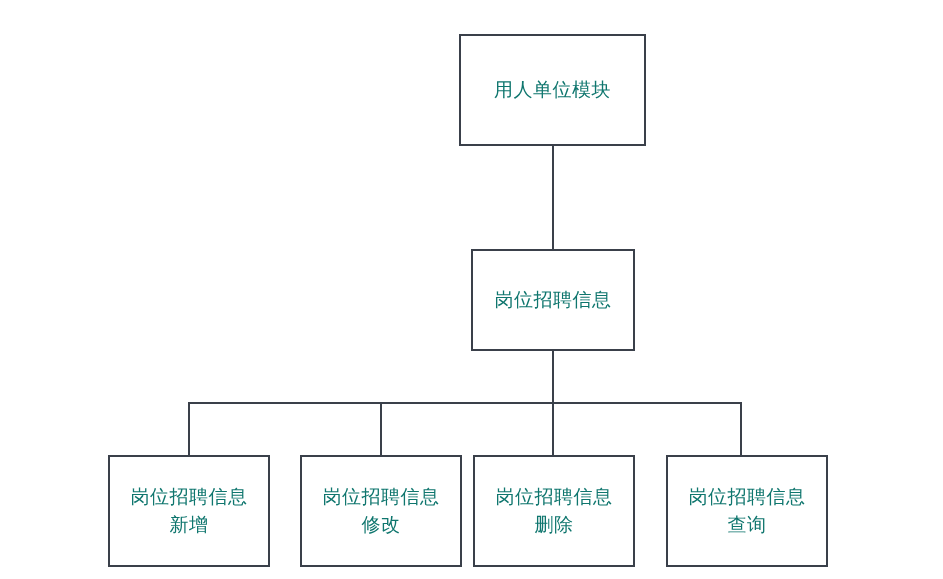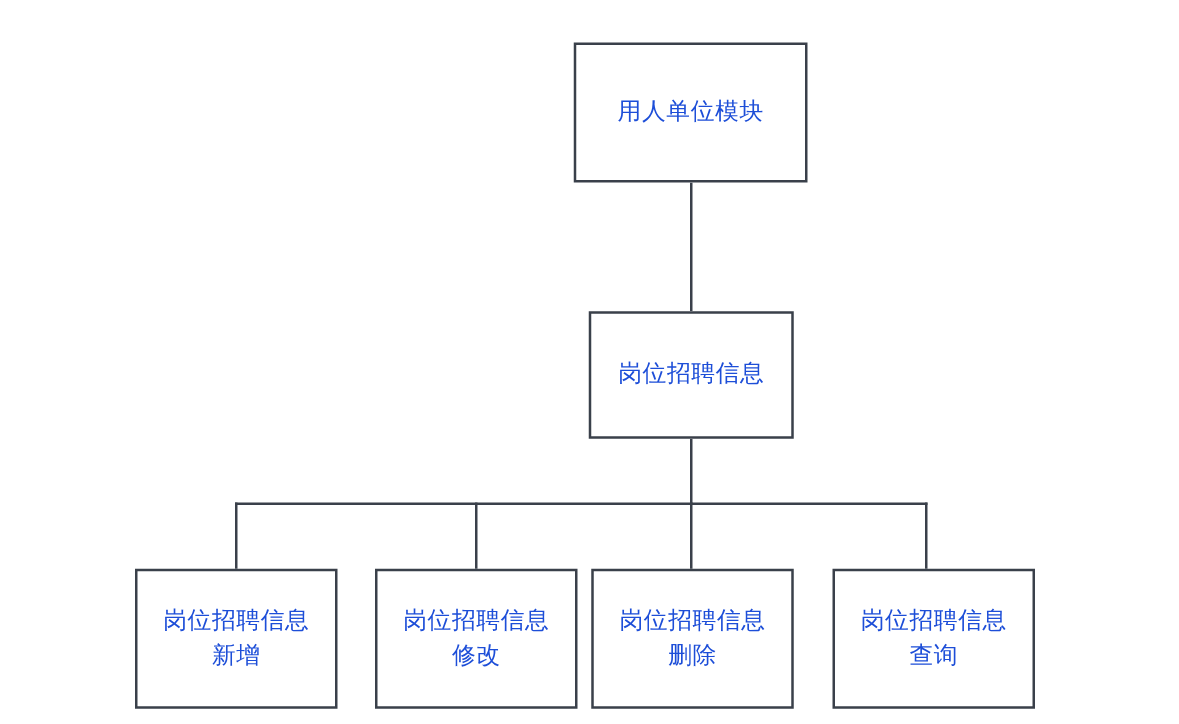--- a/index.html
+++ b/index.html
@@ -20,21 +20,21 @@
   }
   .node {
     position: absolute;
     box-sizing: border-box;
     background: #ffffff;
     border: 2px solid #3a404a;
     display: flex;
     align-items: center;
     justify-content: center;
     text-align: center;
-    color: #1d4ed8;
+    color: #0f766e;
     font-size: 19px;
     line-height: 1.45;
     letter-spacing: 0.5px;
     white-space: pre-line;
     user-select: none;
   }
   .edge {
     position: absolute;
     background: #3a404a;
   }

